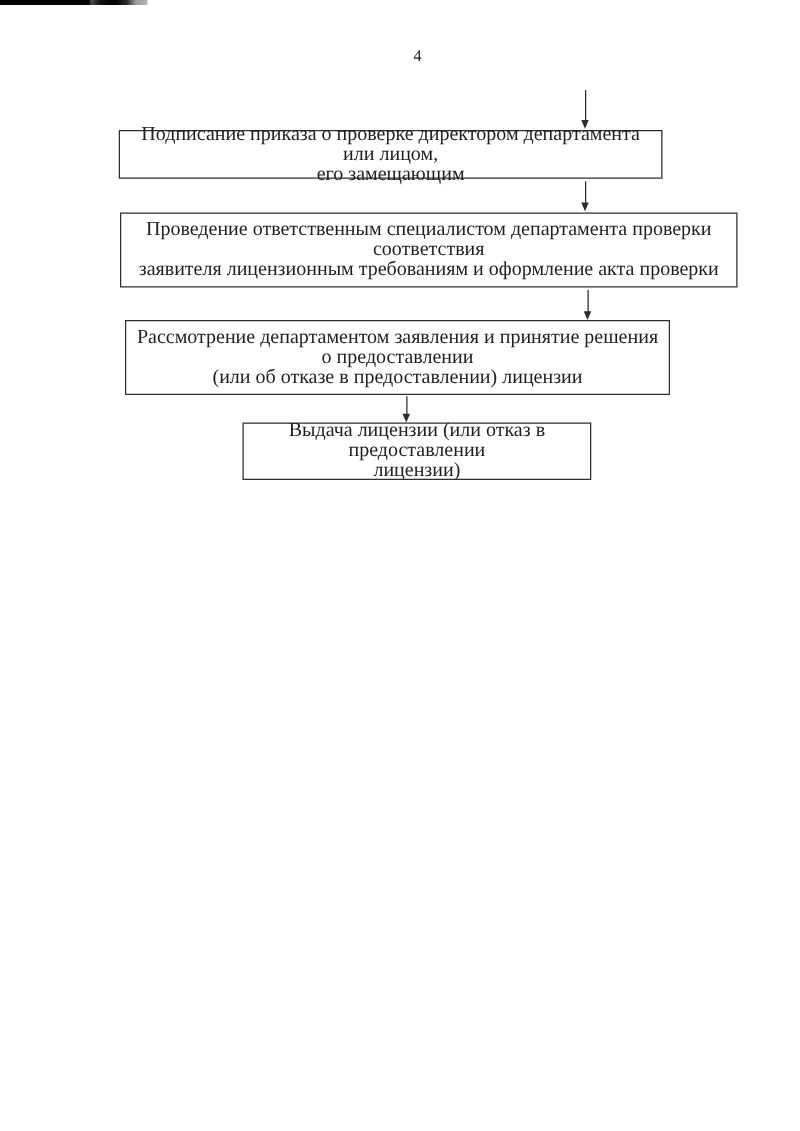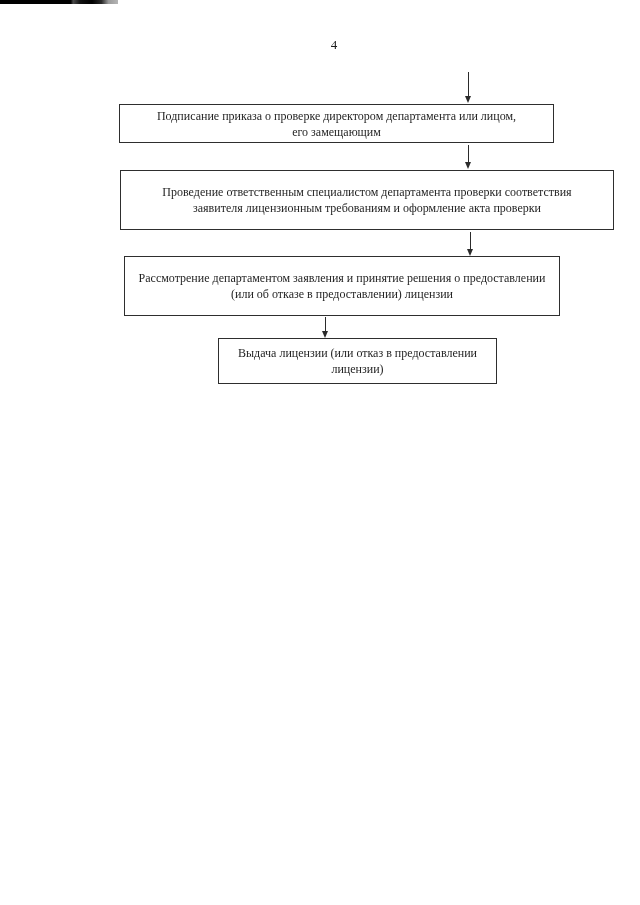--- a/index.html
+++ b/index.html
@@ -39,26 +39,25 @@
   }
   .flow-box {
     position: absolute;
     box-sizing: border-box;
     border: 1.4px solid #2e2e2e;
     background: #ffffff;
     display: flex;
     align-items: center;
     justify-content: center;
     text-align: center;
-    font-size: 12px;
+    font-size: 16px;
     line-height: 16px;
     color: #1f1f1f;
     white-space: pre-line;
     padding: 2px 8px;
-    margin-left: 24px;
   }
   .box-1 { left: 95px;  top: 104px; width: 435px; height: 39px; }
   .box-2 { left: 96px;  top: 170px; width: 494px; height: 60px; }
   .box-3 { left: 100px; top: 256px; width: 436px; height: 60px; }
   .box-4 { left: 194px; top: 338px; width: 279px; height: 46px; }
   .connector {
     position: absolute;
     width: 1.4px;
     background: #2b2b2b;
   }

